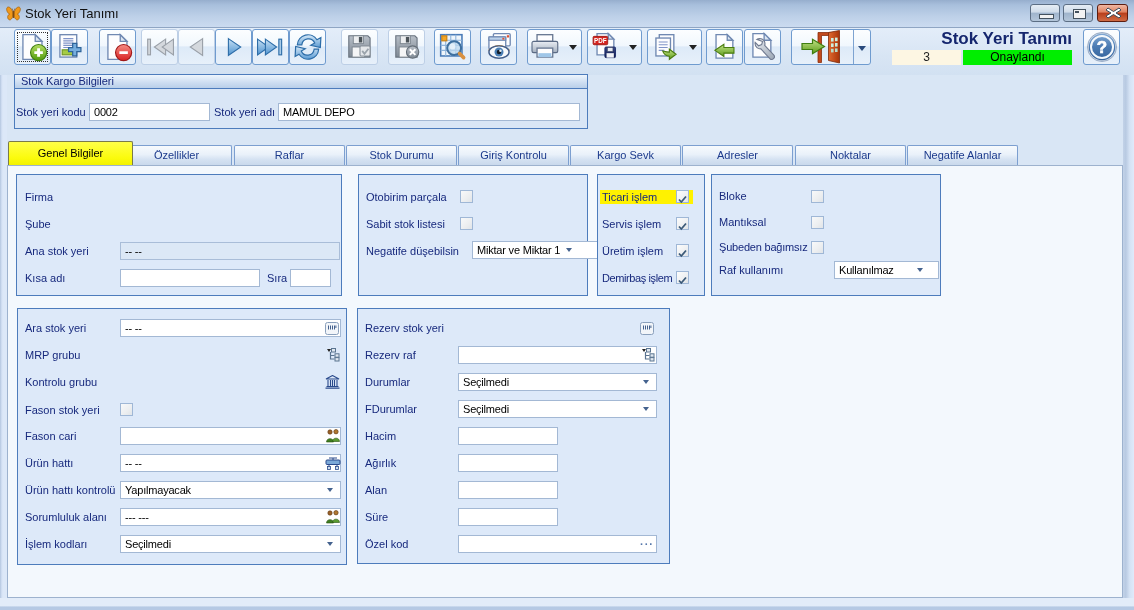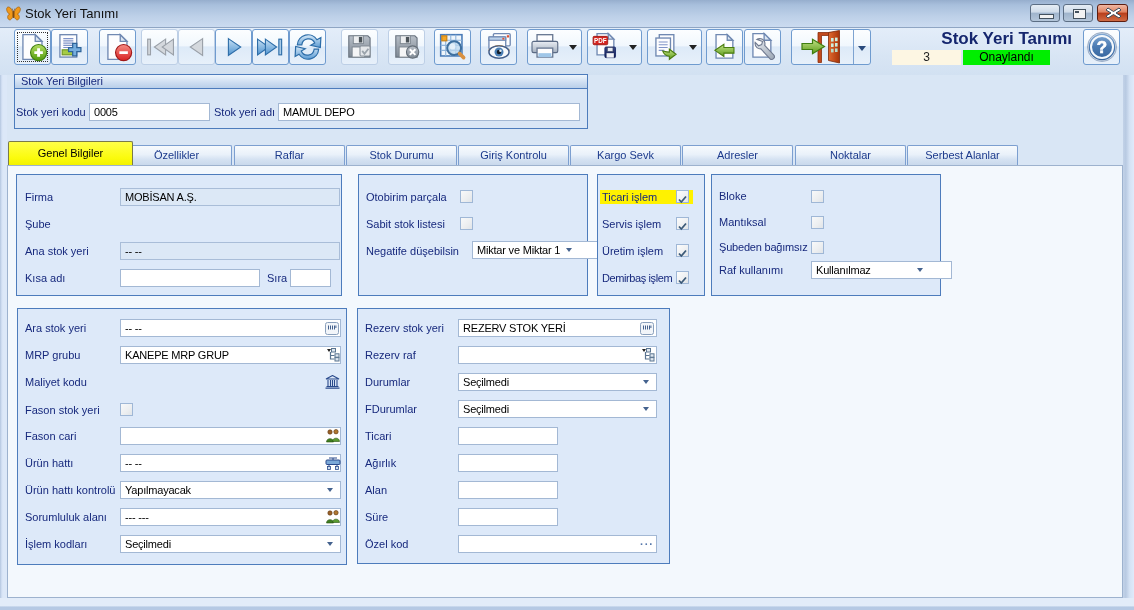--- a/index.html
+++ b/index.html
@@ -14,21 +14,21 @@
 .wbtn.close{background:linear-gradient(180deg,#f0b8a4 0%,#e0815f 45%,#b83d1a 50%,#cf6b45 100%);border-color:#5c1d10;}
 .toolbar{position:absolute;left:0;top:28px;width:1134px;height:47px;
  background:linear-gradient(180deg,#e3edf9 0%,#d8e5f4 60%,#d2e1f2 100%);}
 .tb{position:absolute;top:29px;width:37px;height:36px;border:1px solid #6f9bcf;border-radius:3px;box-sizing:border-box;
  background:linear-gradient(180deg,#fcfeff 0%,#f1f7fd 46%,#ddeaf8 50%,#e7f0fa 100%);display:flex;align-items:center;justify-content:center;}
 .tb.off{border-color:#bdcfe6;}
 .tb.drop{width:55px;}
 .tb > svg{transform:scale(1.12);}
 .arrbit{position:absolute;right:4px;top:15px;width:0;height:0;border:4px solid transparent;border-top:5px solid #222;}
 .statusnum{position:absolute;left:892px;top:50px;width:69px;height:15px;background:#fdf6e3;font-size:12px;color:#222;text-align:center;line-height:15px;}
-.statusok{position:absolute;left:963px;top:50px;width:87px;height:15px;background:#00ee00;font-size:12px;color:#000;text-align:center;line-height:15px;}
+.statusok{position:absolute;left:963px;top:50px;width:109px;height:15px;background:#00ee00;font-size:12px;color:#000;text-align:center;line-height:15px;}
 .bigtitle{position:absolute;left:772px;top:29px;width:300px;text-align:right;font-size:17px;font-weight:bold;color:#15266e;}
 
 .gtop{position:absolute;left:14px;top:74px;width:574px;height:55px;border:1.5px solid #4d7cbc;box-sizing:border-box;background:#d9e6f6;}
 .gtop .hdr{position:absolute;left:0;top:0;width:100%;height:13px;border-bottom:1px solid #4d7cbc;
  background:linear-gradient(180deg,#eef5fd 0%,#cfdff2 55%,#b9cfe9 100%);}
 .gtop .hdr span{position:absolute;left:6px;top:0px;font-size:11px;color:#17297d;}
 
 .tab{position:absolute;top:145px;height:20px;border:1px solid #7c9fd0;border-bottom:none;border-radius:2px 2px 0 0;box-sizing:border-box;
  background:linear-gradient(180deg,#f7fafd 0%,#e9f1fa 45%,#d5e2f2 70%,#c9d9ec 100%);
  font-size:11px;color:#1c3a8c;text-align:center;line-height:19px;}
@@ -323,42 +323,41 @@
           </linearGradient>
         </defs>
     </svg>
   </div>
   <div class="bigtitle">Stok Yeri Tanımı</div>
   <div class="statusnum">3</div>
   <div class="statusok">Onaylandı</div>
 
   <div class="gtop">
     <div class="hdr">
-        <span>Stok Yeri Bilgileri</span>
+        <span>Stok Kargo Bilgileri</span>
       </div>
   </div>
   <div class="lbl" style="left:16px;top:106px">Stok yeri kodu</div>
-  <div class="inp" style="left:89px;top:103px;width:121px">0005</div>
+  <div class="inp" style="left:89px;top:103px;width:121px">0002</div>
   <div class="lbl" style="left:214px;top:106px">Stok yeri adı</div>
   <div class="inp" style="left:278px;top:103px;width:302px">MAMUL DEPO</div>
 
   <div class="tab active" style="left:8px;width:125px">Genel Bilgiler</div>
   <div class="tab" style="left:121px;width:111px">Özellikler</div>
   <div class="tab" style="left:234px;width:111px">Raflar</div>
   <div class="tab" style="left:346px;width:111px">Stok Durumu</div>
   <div class="tab" style="left:458px;width:111px">Giriş Kontrolu</div>
   <div class="tab" style="left:570px;width:111px">Kargo Sevk</div>
   <div class="tab" style="left:682px;width:111px">Adresler</div>
   <div class="tab" style="left:795px;width:111px">Noktalar</div>
-  <div class="tab" style="left:907px;width:111px">Serbest Alanlar</div>
+  <div class="tab" style="left:907px;width:111px">Negatife Alanlar</div>
   <div class="page"></div>
 
   <div class="grp" style="left:16px;top:174px;width:326px;height:122px"></div>
   <div class="lbl" style="left:25px;top:191px">Firma</div>
-  <div class="inp dis" style="left:120px;top:188px;width:220px">MOBİSAN A.Ş.</div>
   <div class="lbl" style="left:25px;top:218px">Şube</div>
   <div class="lbl" style="left:25px;top:245px">Ana stok yeri</div>
   <div class="inp dis" style="left:120px;top:242px;width:220px">-- --</div>
   <div class="lbl" style="left:25px;top:272px">Kısa adı</div>
   <div class="inp" style="left:120px;top:269px;width:140px"></div>
   <div class="lbl" style="left:267px;top:272px">Sıra</div>
   <div class="inp" style="left:290px;top:269px;width:41px"></div>
 
   <div class="grp" style="left:358px;top:174px;width:230px;height:122px"></div>
   <div class="lbl" style="left:366px;top:191px">Otobirim parçala</div>
@@ -389,56 +388,54 @@
       </svg></div>
 
   <div class="grp" style="left:711px;top:174px;width:230px;height:122px"></div>
   <div class="lbl" style="left:719px;top:190px">Bloke</div>
   <div class="cb dis" style="left:811px;top:190px"></div>
   <div class="lbl" style="left:719px;top:216px">Mantıksal</div>
   <div class="cb dis" style="left:811px;top:216px"></div>
   <div class="lbl" style="left:719px;top:241px;letter-spacing:-0.2px">Şubeden bağımsız</div>
   <div class="cb dis" style="left:811px;top:241px"></div>
   <div class="lbl" style="left:719px;top:264px">Raf kullanımı</div>
-  <div class="inp" style="left:811px;top:261px;width:141px">Kullanılmaz</div>
+  <div class="inp" style="left:834px;top:261px;width:105px">Kullanılmaz</div>
   <div class="ddarr" style="left:917px;top:268px"></div>
 
   <div class="grp" style="left:17px;top:308px;width:330px;height:257px"></div>
   <div class="lbl" style="left:25px;top:322px">Ara stok yeri</div>
   <div class="inp" style="left:120px;top:319px;width:221px">-- --</div>
   <div class="lbl" style="left:25px;top:349px">MRP grubu</div>
-  <div class="inp" style="left:120px;top:346px;width:221px">KANEPE MRP GRUP</div>
-  <div class="lbl" style="left:25px;top:376px">Maliyet kodu</div>
+  <div class="lbl" style="left:25px;top:376px">Kontrolu grubu</div>
   <div class="lbl" style="left:25px;top:404px">Fason stok yeri</div>
   <div class="cb dis" style="left:120px;top:403px"></div>
   <div class="lbl" style="left:25px;top:430px">Fason cari</div>
   <div class="inp" style="left:120px;top:427px;width:221px"></div>
   <div class="lbl" style="left:25px;top:457px">Ürün hattı</div>
   <div class="inp" style="left:120px;top:454px;width:221px">-- --</div>
   <div class="lbl" style="left:25px;top:484px">Ürün hattı kontrolü</div>
   <div class="inp" style="left:120px;top:481px;width:221px">Yapılmayacak</div>
   <div class="ddarr" style="left:327px;top:488px"></div>
   <div class="lbl" style="left:25px;top:511px">Sorumluluk alanı</div>
   <div class="inp" style="left:120px;top:508px;width:221px">--- ---</div>
   <div class="lbl" style="left:25px;top:538px">İşlem kodları</div>
   <div class="inp" style="left:120px;top:535px;width:221px">Seçilmedi</div>
   <div class="ddarr" style="left:327px;top:542px"></div>
 
   <div class="grp" style="left:357px;top:308px;width:313px;height:256px"></div>
   <div class="lbl" style="left:365px;top:322px">Rezerv stok yeri</div>
-  <div class="inp" style="left:458px;top:319px;width:199px">REZERV STOK YERİ</div>
   <div class="lbl" style="left:365px;top:349px">Rezerv raf</div>
   <div class="inp" style="left:458px;top:346px;width:199px"></div>
   <div class="lbl" style="left:365px;top:376px">Durumlar</div>
   <div class="inp" style="left:458px;top:373px;width:199px">Seçilmedi</div>
   <div class="ddarr" style="left:643px;top:380px"></div>
   <div class="lbl" style="left:365px;top:403px">FDurumlar</div>
   <div class="inp" style="left:458px;top:400px;width:199px">Seçilmedi</div>
   <div class="ddarr" style="left:643px;top:407px"></div>
-  <div class="lbl" style="left:365px;top:430px">Ticari</div>
+  <div class="lbl" style="left:365px;top:430px">Hacim</div>
   <div class="inp" style="left:458px;top:427px;width:100px"></div>
   <div class="lbl" style="left:365px;top:457px">Ağırlık</div>
   <div class="inp" style="left:458px;top:454px;width:100px"></div>
   <div class="lbl" style="left:365px;top:484px">Alan</div>
   <div class="inp" style="left:458px;top:481px;width:100px"></div>
   <div class="lbl" style="left:365px;top:511px">Süre</div>
   <div class="inp" style="left:458px;top:508px;width:100px"></div>
   <div class="lbl" style="left:365px;top:538px">Özel kod</div>
   <div class="inp" style="left:458px;top:535px;width:199px"></div>
   <div class="dots" style="left:640px;top:538px">···</div>

